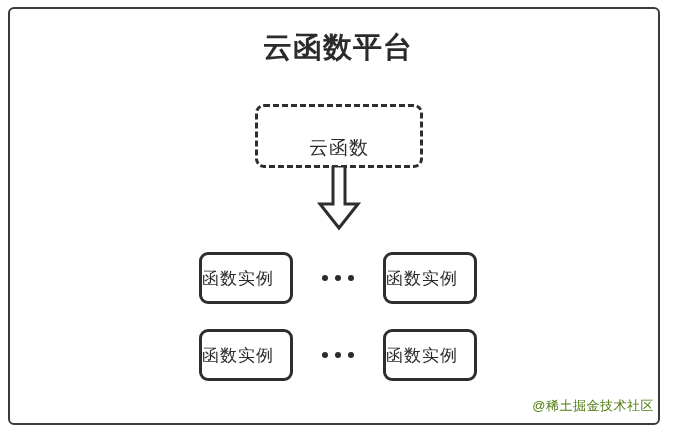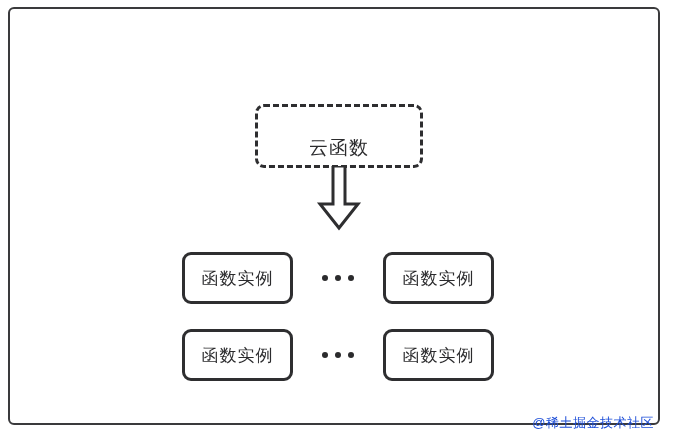--- a/index.html
+++ b/index.html
@@ -77,29 +77,29 @@
     left: 0;
     width: 676px;
     height: 52px;
     display: flex;
     align-items: center;
     justify-content: center;
   }
   #instance-row-1 { top: 252px; }
   #instance-row-2 { top: 329px; }
   .instance-box {
-    width: 111px;
+    width: 94px;
     height: 52px;
     box-sizing: border-box;
     border: 3px solid #2e2e30;
     border-radius: 9px;
     background: #ffffff;
     display: flex;
     align-items: center;
-    justify-content: center;
+    justify-content: flex-start;
   }
   .instance-box .box-label {
     font-size: 17px;
     color: #2b2b2d;
     letter-spacing: 1px;
   }
   .ellipsis {
     width: 90px;
     height: 52px;
     display: flex;
@@ -110,34 +110,35 @@
   .ellipsis .dot {
     width: 6px;
     height: 6px;
     border-radius: 50%;
     background: #2b2b2d;
   }
   
   #watermark {
     position: absolute;
     right: 22px;
-    bottom: 2px;
+    bottom: 19px;
     font-size: 13px;
-    color: #1d4ed8;
+    color: #4d7c0f;
     letter-spacing: 0.5px;
     white-space: nowrap;
   }
 </style>
 </head>
 <body>
 
 <div id="canvas">
 
   <div id="outer-frame"></div>
 
+  <div id="platform-title">云函数平台</div>
 
   <div id="cloud-function-box">
     <span class="box-label">云函数</span>
   </div>
 
   <div id="flow-arrow">
     <svg width="54" height="66" viewBox="0 0 54 66" xmlns="http://www.w3.org/2000/svg">
       <path d="M21 0 L33 0 L33 38 L46 38 L27 62 L8 38 L21 38 Z" fill="#ffffff" stroke="#2e2e30" stroke-width="3" stroke-linejoin="miter"></path>
     </svg>
   </div>

